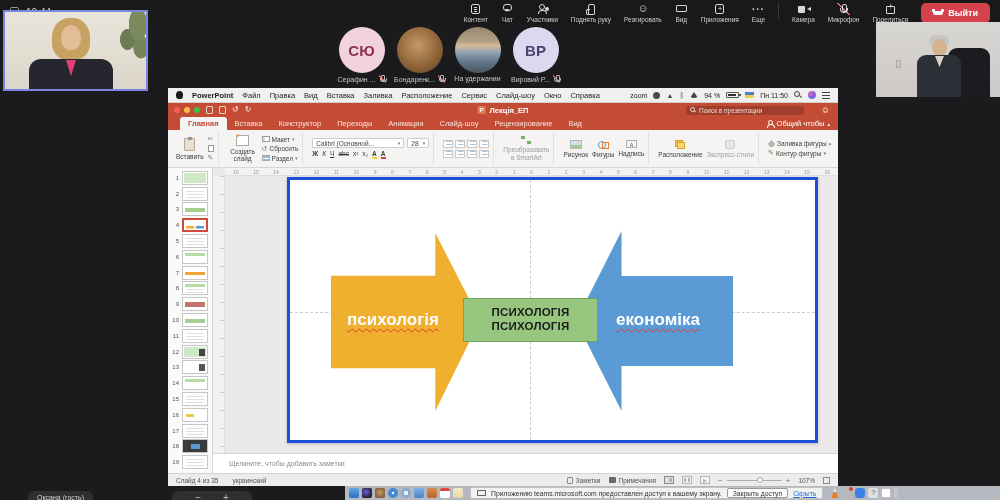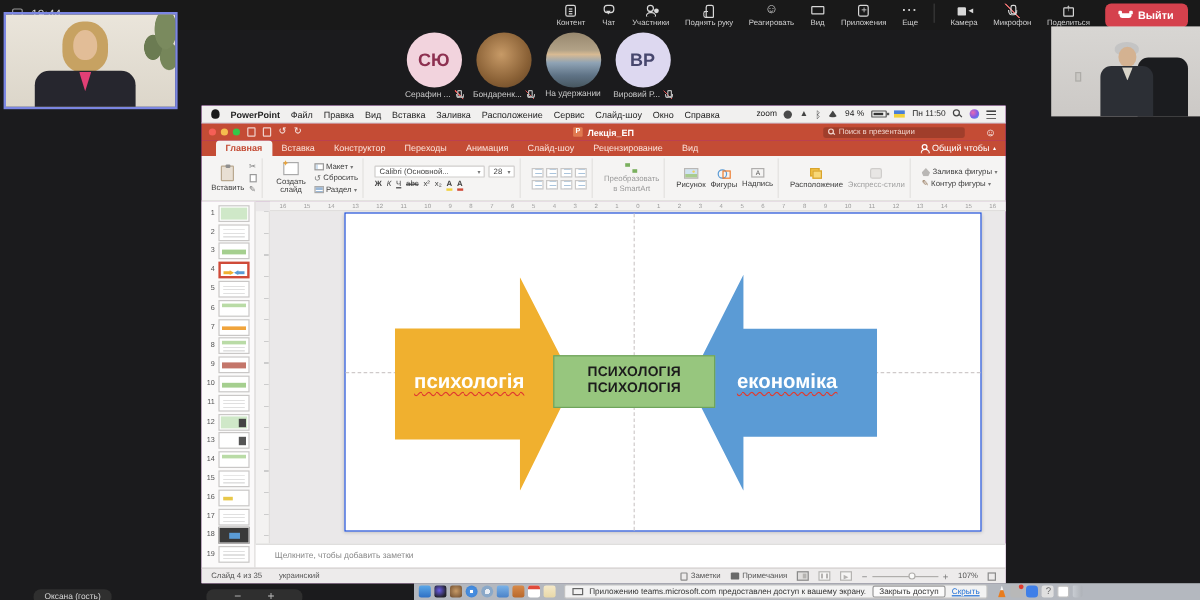--- a/index.html
+++ b/index.html
@@ -215,21 +215,21 @@
   .v-green-dark::after{right:2px;top:3px;width:6px;height:7px;background:#444;}
   .v-white-dark::after{right:2px;top:3px;width:6px;height:7px;background:#555;}
   .v-yellow::before{left:3px;top:5px;width:8px;height:3px;background:#e8c84a;}
   .v-dark-blue{background:#3a3a3a;}
   .v-dark-blue::before{left:8px;top:4px;width:9px;height:5px;background:#5b9bd5;}
   .v-diagram::before{left:2px;top:5px;width:9px;height:4px;background:var(--arrow-orange);clip-path:polygon(0 20%,60% 20%,60% 0,100% 50%,60% 100%,60% 80%,0 80%);}
   .v-diagram::after{right:2px;top:5px;width:9px;height:4px;background:var(--arrow-blue);clip-path:polygon(100% 20%,40% 20%,40% 0,0 50%,40% 100%,40% 80%,100% 80%);}
 
   .slide-area{position:absolute;left:57px;top:8px;right:0;height:277px;}
   .slide{position:absolute;left:62px;top:1px;width:531px;height:266px;background:#fff;
-         border:1px solid #1d4ed8;box-shadow:0 1px 3px rgba(0,0,0,.2);}
+         border:3px solid #1d4ed8;box-shadow:0 1px 3px rgba(0,0,0,.2);}
   .guide-v{position:absolute;left:240px;top:0;bottom:0;border-left:1px dashed #cfcaca;}
   .guide-h{position:absolute;top:132px;left:0;right:0;border-top:1px dashed #cfcaca;}
   .arrow-o{position:absolute;left:41px;top:53px;width:149px;height:178px;background:var(--arrow-orange);
            clip-path:polygon(0 24%,70% 24%,70% 0,100% 49%,70% 100%,70% 76%,0 76%);}
   .arrow-b{position:absolute;left:286px;top:51px;width:157px;height:180px;background:var(--arrow-blue);
            clip-path:polygon(100% 25%,29% 25%,29% 0,0 50%,29% 100%,29% 75%,100% 75%);}
   .sl-label{position:absolute;width:130px;top:130px;text-align:center;color:#fff;font-size:17px;font-weight:600;}
   .sl-label span{text-decoration:underline;text-decoration-style:wavy;text-decoration-color:#e03b2f;text-decoration-thickness:1px;text-underline-offset:3px;}
   .lab-l{left:38px;} .lab-r{left:303px;}
   .center-box{position:absolute;left:173px;top:118px;width:135px;height:44px;background:var(--center-green);

